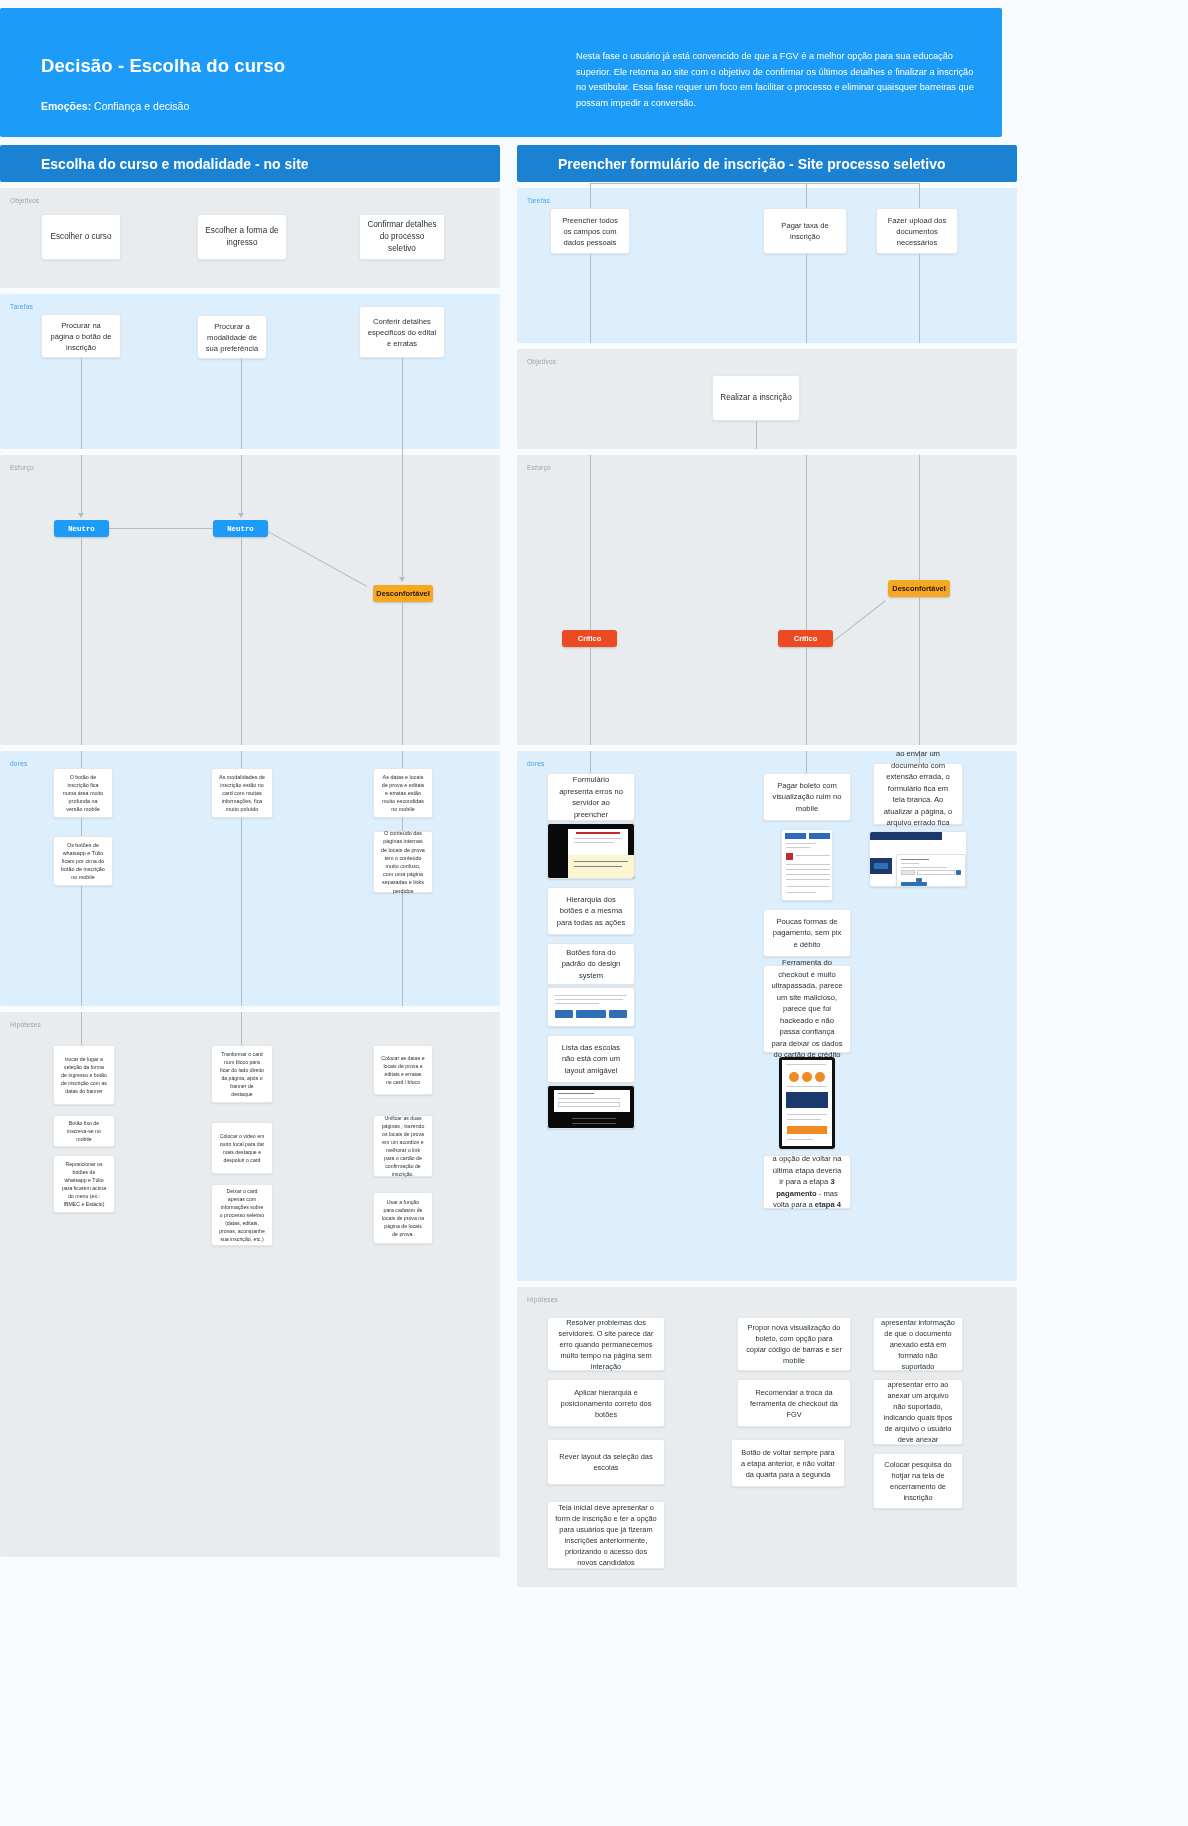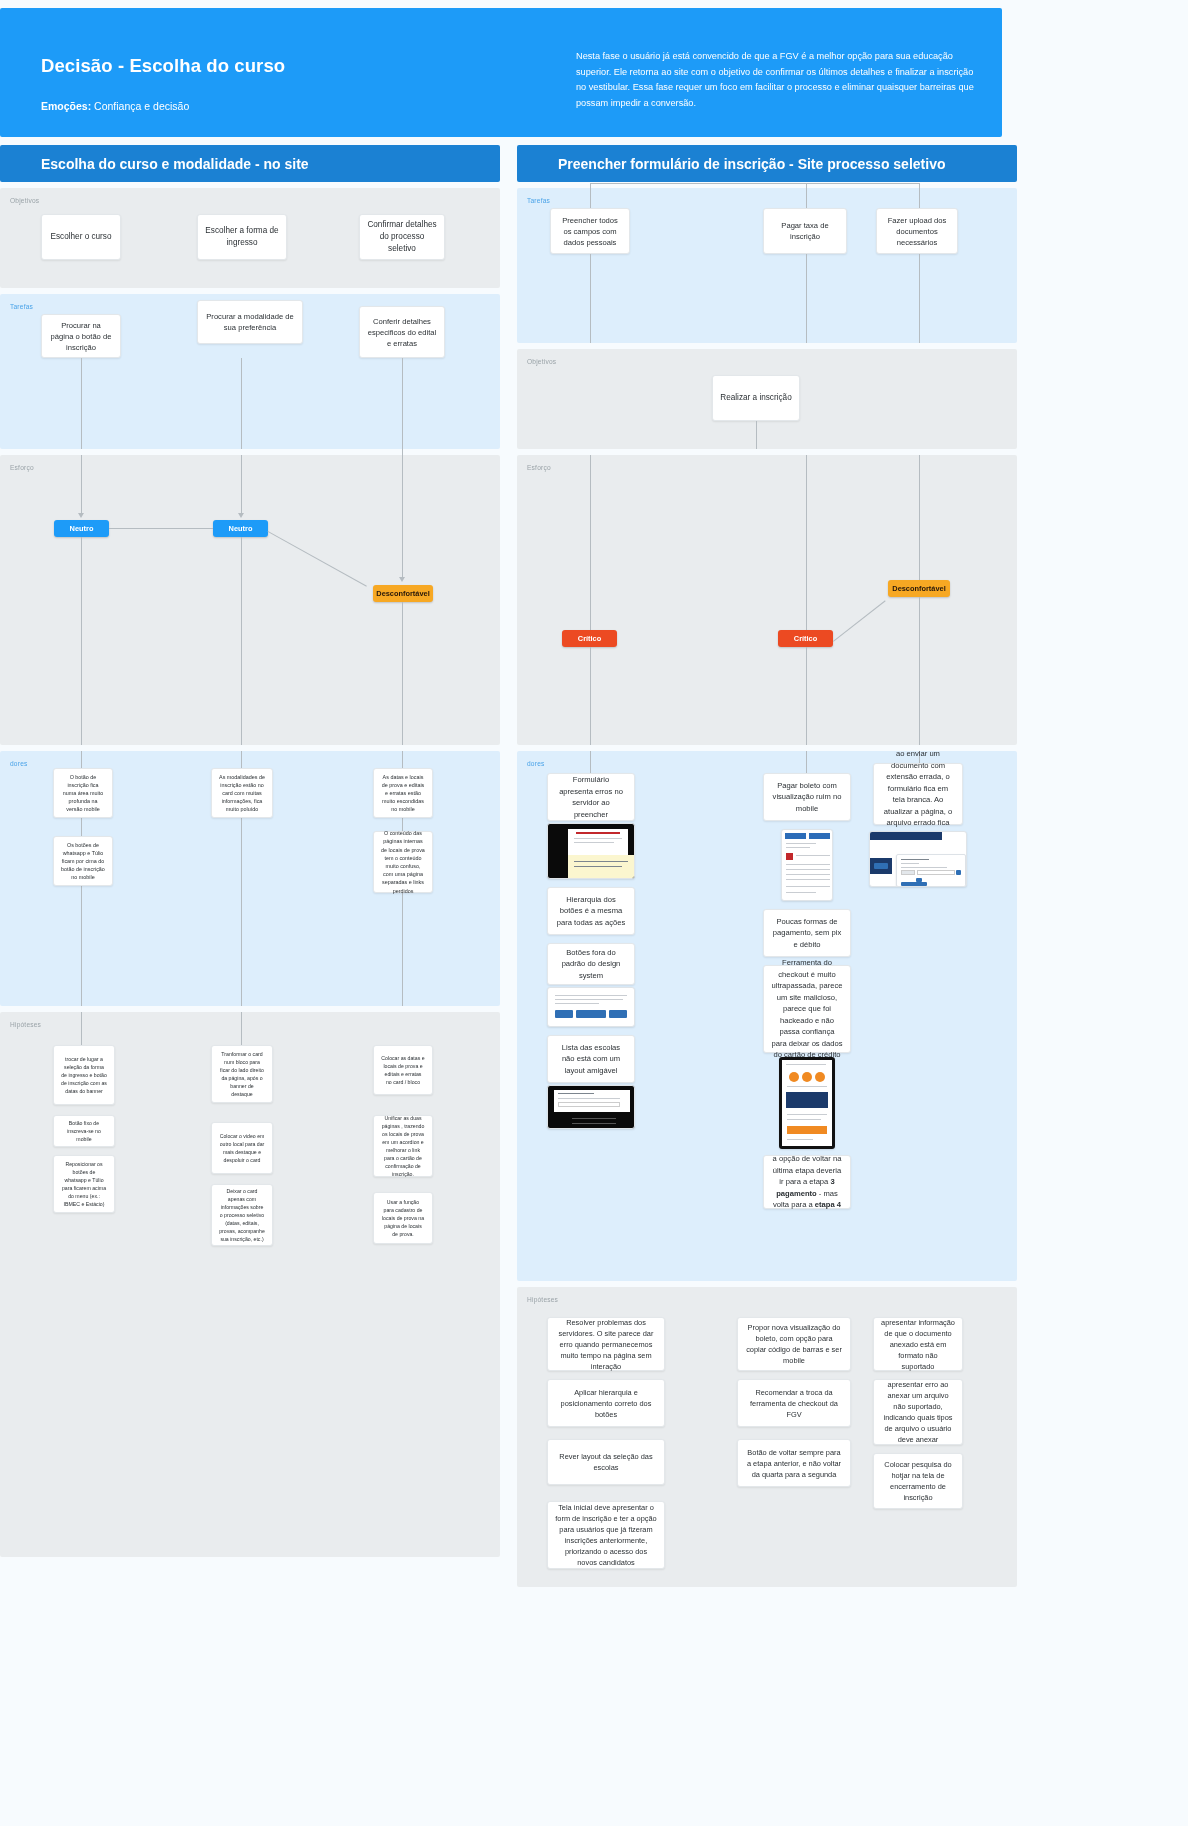--- a/index.html
+++ b/index.html
@@ -111,21 +111,21 @@
   .chip {
     position: absolute;
     border-radius: 3px;
     display: flex;
     align-items: center;
     justify-content: center;
     font-size: 7.4px;
     font-weight: bold;
     box-shadow: 0 1px 2px rgba(0,0,0,.18);
   }
-  .chip-neutro { background: #1d9bf8; color: #fff; }
+  .chip-neutro { background: #1d9bf8; color: #fff; font-family: Liberation Mono, monospace; }
   .chip-desc   { background: #f7a823; color: #26170a; }
   .chip-crit   { background: #ec4a22; color: #fff; }
 
   
   .line {
     position: absolute;
     background: #b5bcc1;
   }
   .vline { width: 1px; }
   .hline { height: 1px; }
@@ -186,21 +186,21 @@
     <div class="band band-grey" style="height:100px;">
       <div class="band-label">Objetivos</div>
       <div class="card obj" style="left:41px; top:26px; width:80px; height:46px;">Escolher o curso</div>
       <div class="card obj" style="left:197px; top:26px; width:90px; height:46px;">Escolher a forma de ingresso</div>
       <div class="card obj" style="left:359px; top:26px; width:86px; height:46px;">Confirmar detalhes do processo seletivo</div>
     </div>
 
     <div class="band band-blue" style="height:155px;">
       <div class="band-label">Tarefas</div>
       <div class="card task" style="left:41px; top:20px; width:80px; height:44px;">Procurar na página o botão de inscrição</div>
-      <div class="card task" style="left:197px; top:6px; width:106px; height:44px;">Procurar a modalidade de sua preferência</div>
+      <div class="card task" style="left:197px; top:21px; width:70px; height:44px;">Procurar a modalidade de sua preferência</div>
       <div class="card task" style="left:359px; top:12px; width:86px; height:52px;">Conferir detalhes especificos do edital e erratas</div>
 
       <div class="line vline" style="left:81px; top:64px; height:91px;"></div>
       <div class="line vline" style="left:241px; top:64px; height:91px;"></div>
       <div class="line vline" style="left:402px; top:64px; height:99px;"></div>
     </div>
 
     <div class="band band-grey" style="height:290px;">
       <div class="band-label">Esforço</div>
       <div class="line vline" style="left:81px; top:0; height:60px;"></div>
@@ -398,20 +398,20 @@
     <div class="band band-grey" style="height:300px;">
       <div class="band-label">Hipóteses</div>
 
       <div class="card hyp-lg" style="left:30px; top:30px; width:118px; height:54px;">Resolver problemas dos servidores. O site parece dar erro quando permanecemos muito tempo na página sem interação</div>
       <div class="card hyp-lg" style="left:30px; top:92px; width:118px; height:48px;">Aplicar hierarquia e posicionamento correto dos botões</div>
       <div class="card hyp-lg" style="left:30px; top:152px; width:118px; height:46px;">Rever layout da seleção das escolas</div>
       <div class="card hyp-lg" style="left:30px; top:214px; width:118px; height:68px;">Tela inicial deve apresentar o form de inscrição e ter a opção para usuários que já fizeram inscrições anteriormente, priorizando o acesso dos novos candidatos</div>
 
       <div class="card hyp-lg" style="left:220px; top:30px; width:114px; height:54px;">Propor nova visualização do boleto, com opção para copiar código de barras e ser mobile</div>
       <div class="card hyp-lg" style="left:220px; top:92px; width:114px; height:48px;">Recomendar a troca da ferramenta de checkout da FGV</div>
-      <div class="card hyp-lg" style="left:220px; top:152px; width:114px; height:48px;text-align:center;">Botão de voltar sempre para a etapa anterior, e não voltar da quarta para a segunda</div>
+      <div class="card hyp-lg" style="left:214px; top:152px; width:114px; height:48px;text-align:center;">Botão de voltar sempre para a etapa anterior, e não voltar da quarta para a segunda</div>
 
       <div class="card hyp-lg" style="left:356px; top:30px; width:90px; height:54px;">apresentar informação de que o documento anexado está em formato não suportado</div>
       <div class="card hyp-lg" style="left:356px; top:92px; width:90px; height:66px;">apresentar erro ao anexar um arquivo não suportado, indicando quais tipos de arquivo o usuário deve anexar</div>
       <div class="card hyp-lg" style="left:356px; top:166px; width:90px; height:56px;">Colocar pesquisa do hotjar na tela de encerramento de inscrição</div>
     </div>
   </div>
 </div>
 
 </body></html>

